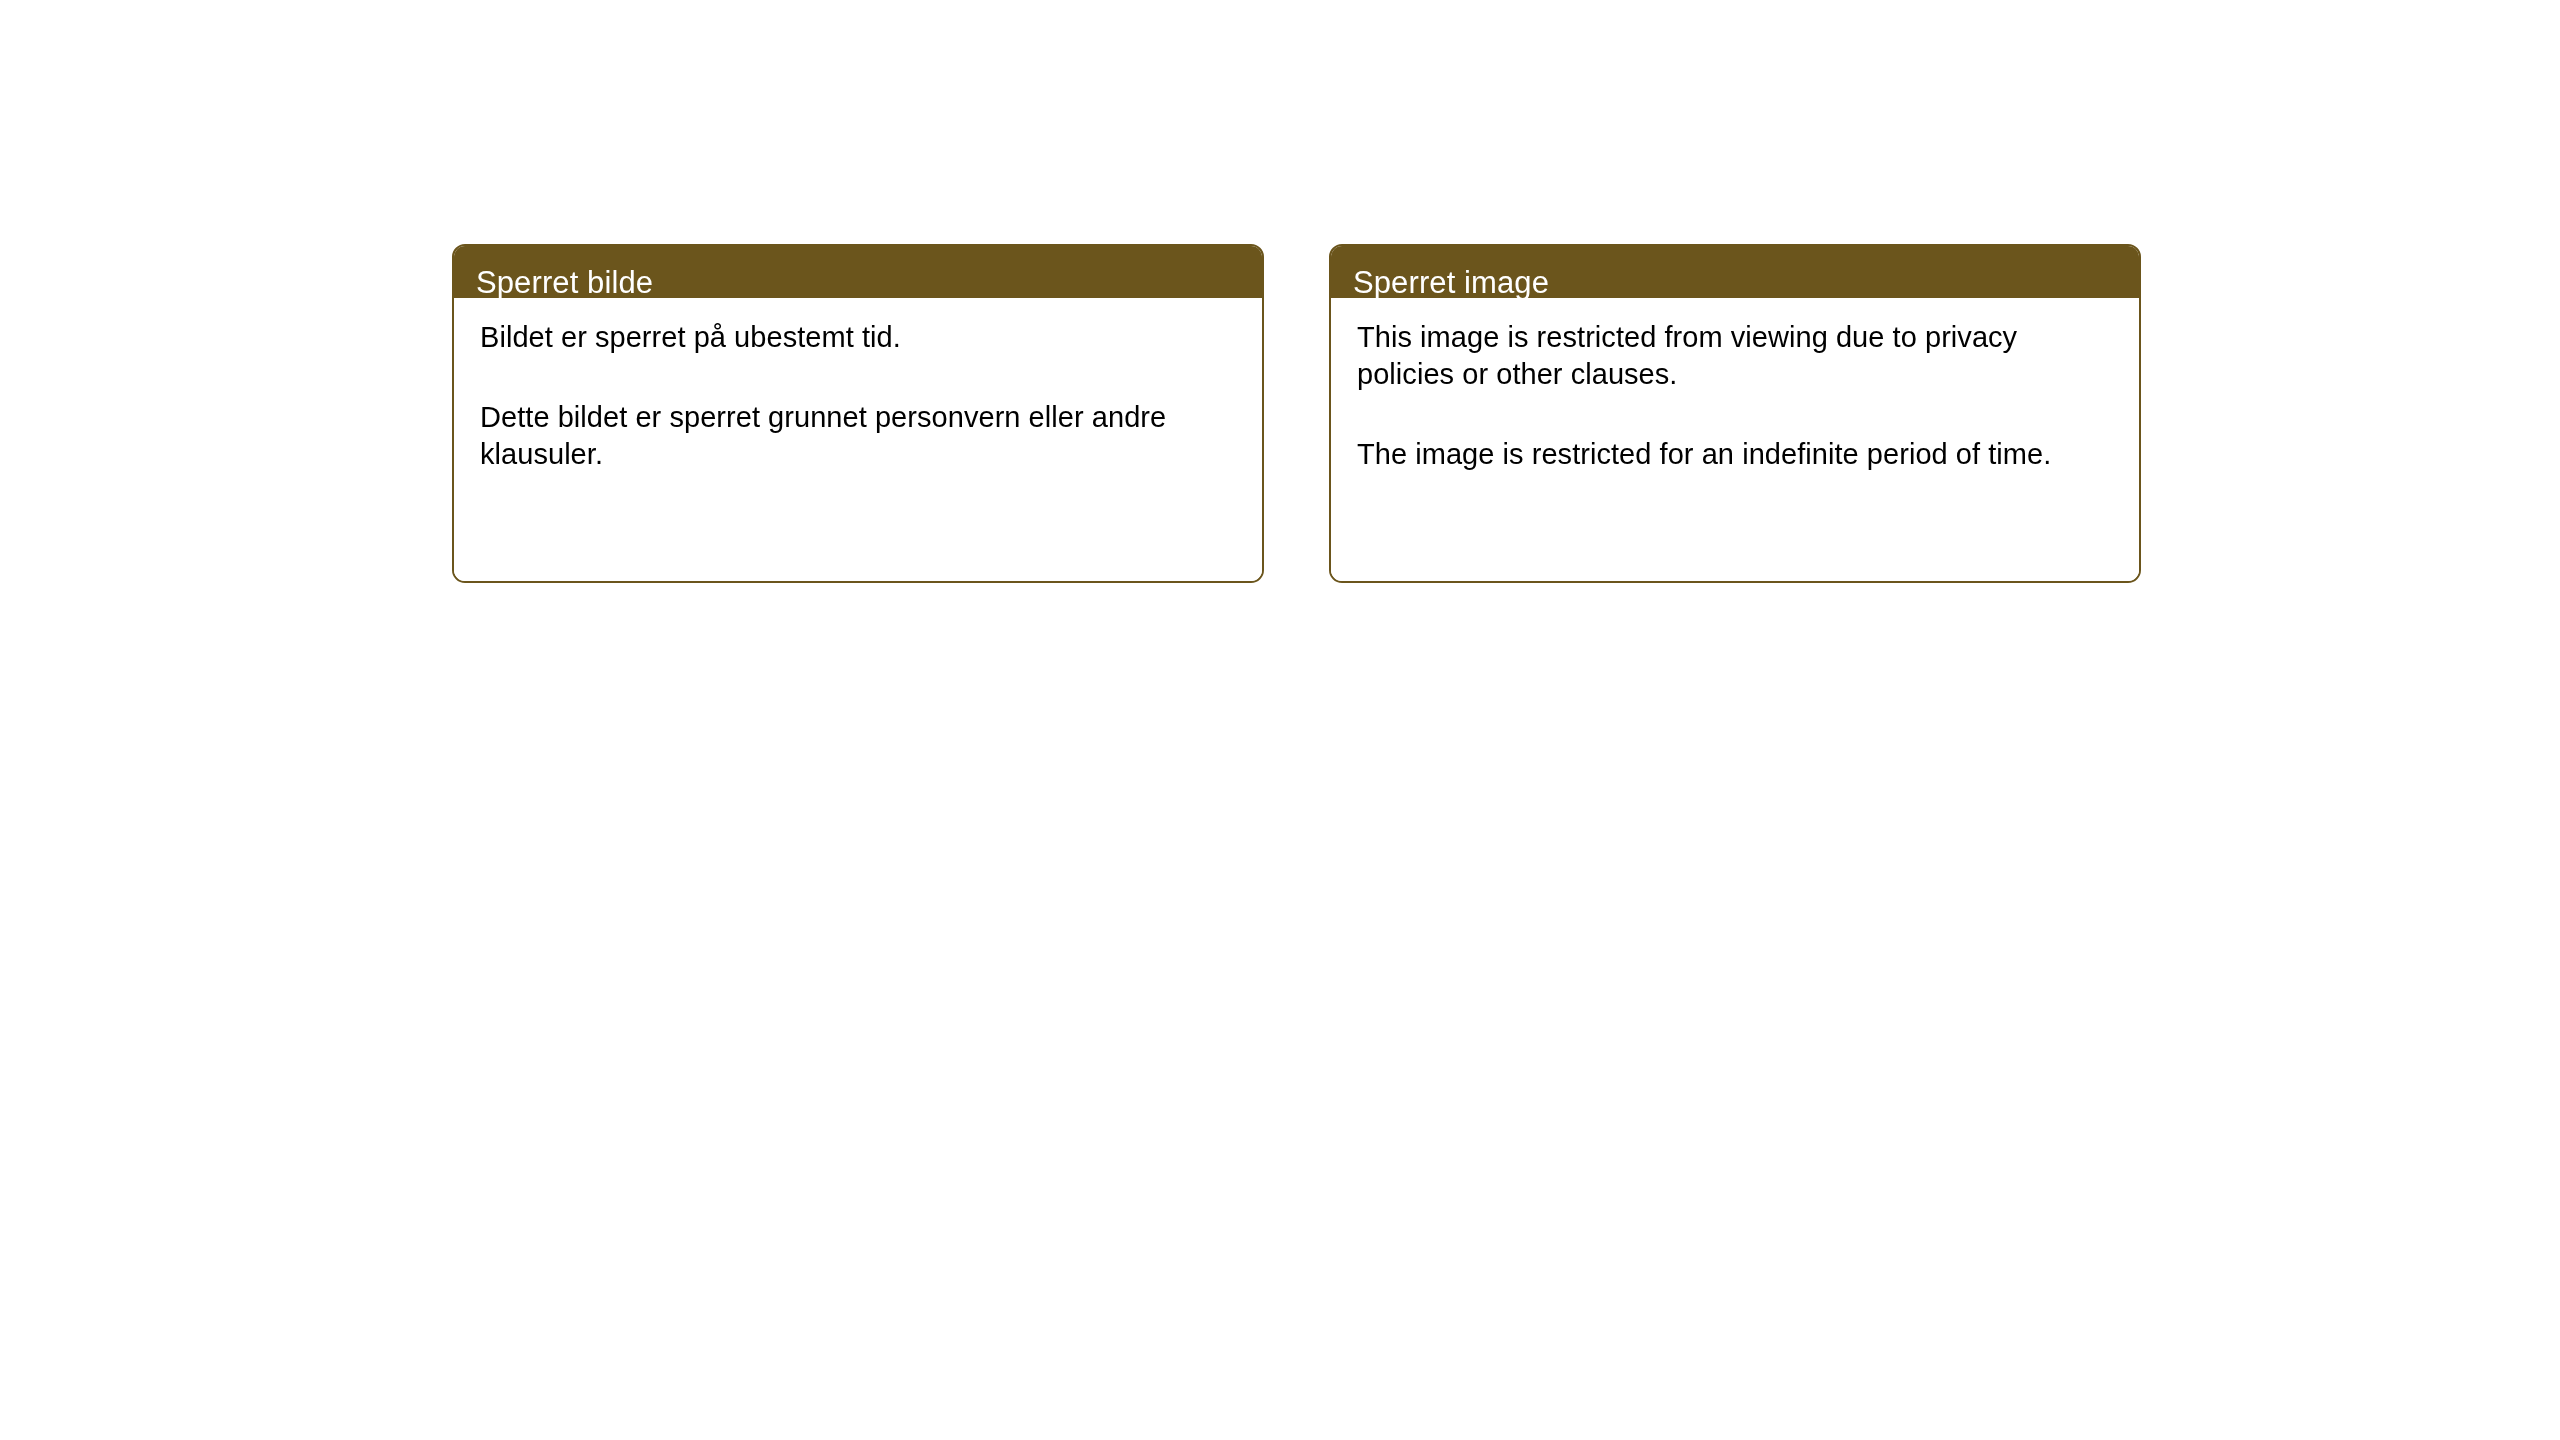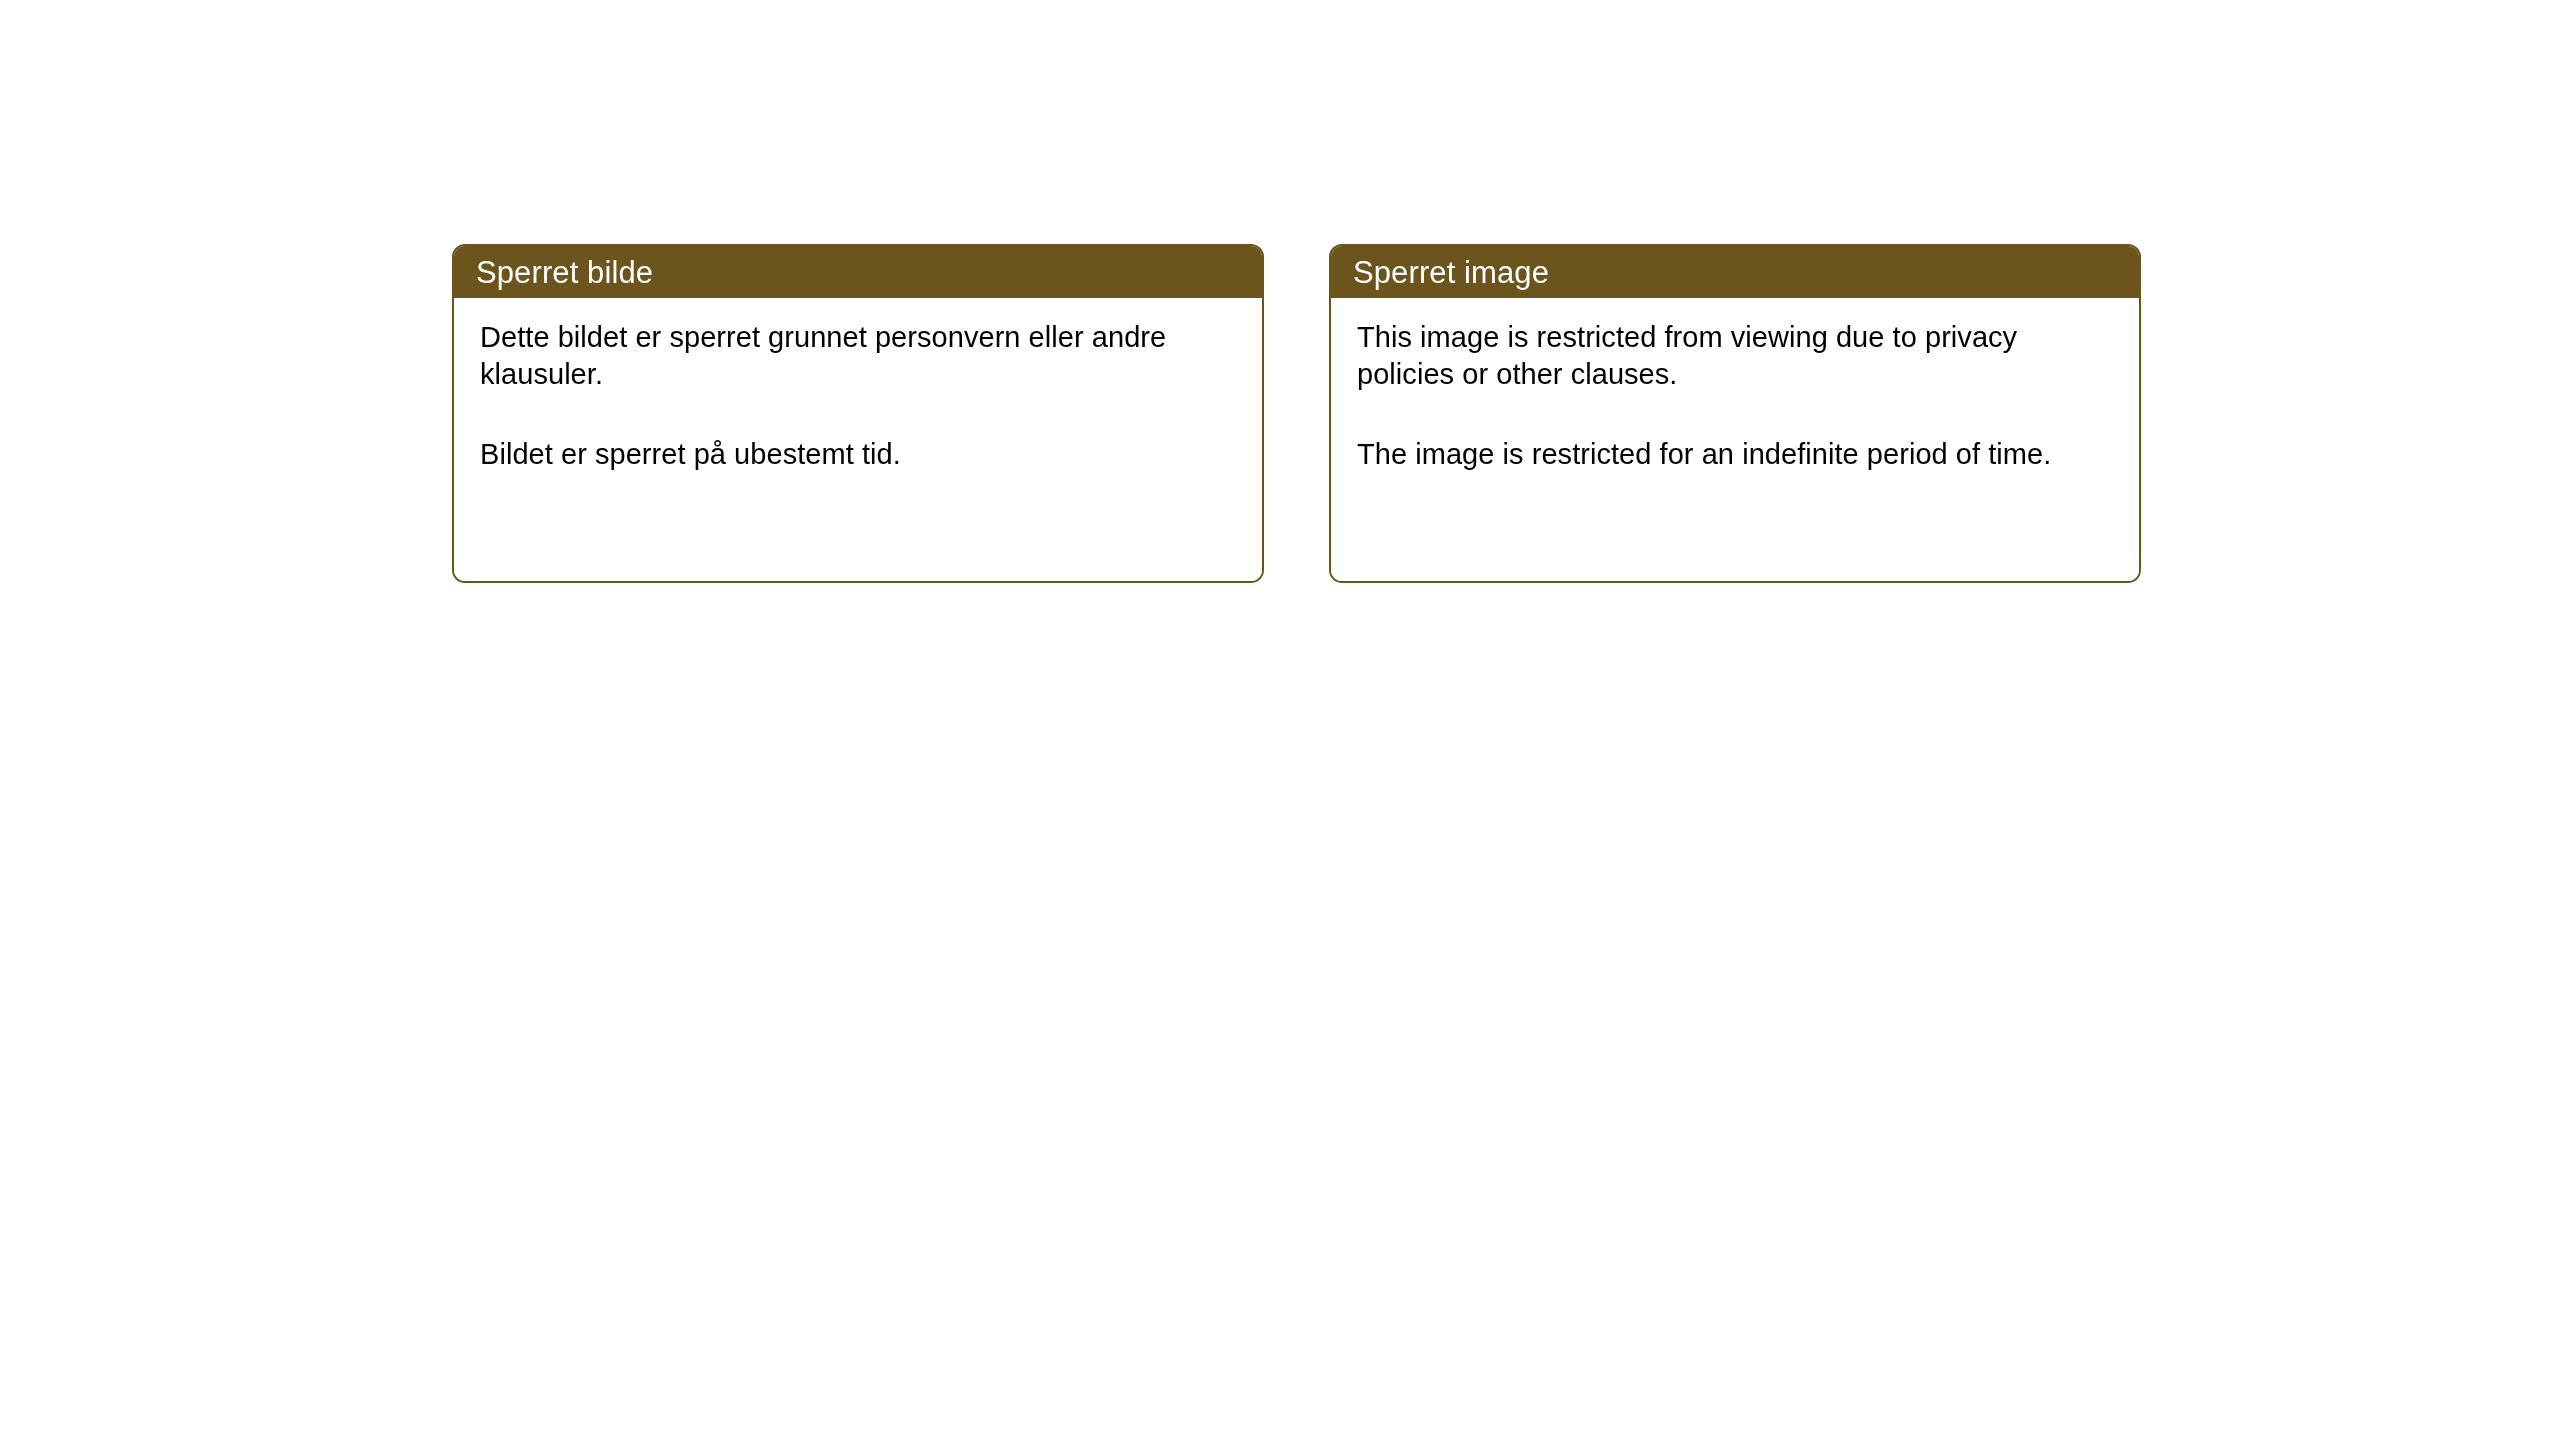--- a/index.html
+++ b/index.html
@@ -41,21 +41,21 @@
     overflow: hidden;
     display: flex;
     flex-direction: column;
   }
 
   .card-header {
     background: #6b551c;
     color: #ffffff;
     height: 52px;
     display: flex;
-    align-items: center;
+    align-items: flex-end;
     padding: 0 0 0 22px;
     box-sizing: border-box;
   }
 
   .card-header-title {
     font-size: 31px;
     font-weight: 400;
     line-height: 1;
     color: #ffffff;
     letter-spacing: 0.1px;
@@ -86,22 +86,22 @@
 
 <div id="page">
 
   <div class="cards-row">
 
     <div class="notice-card">
       <div class="card-header">
         <span class="card-header-title">Sperret bilde</span>
       </div>
       <div class="card-body">
+        <p class="card-paragraph">Bildet er sperret på ubestemt tid.</p>
         <p class="card-paragraph">Dette bildet er sperret grunnet personvern eller andre klausuler.</p>
-        <p class="card-paragraph">Bildet er sperret på ubestemt tid.</p>
       </div>
     </div>
 
     <div class="notice-card">
       <div class="card-header">
         <span class="card-header-title">Sperret image</span>
       </div>
       <div class="card-body">
         <p class="card-paragraph">This image is restricted from viewing due to privacy policies or other clauses.</p>
         <p class="card-paragraph">The image is restricted for an indefinite period of time.</p>

